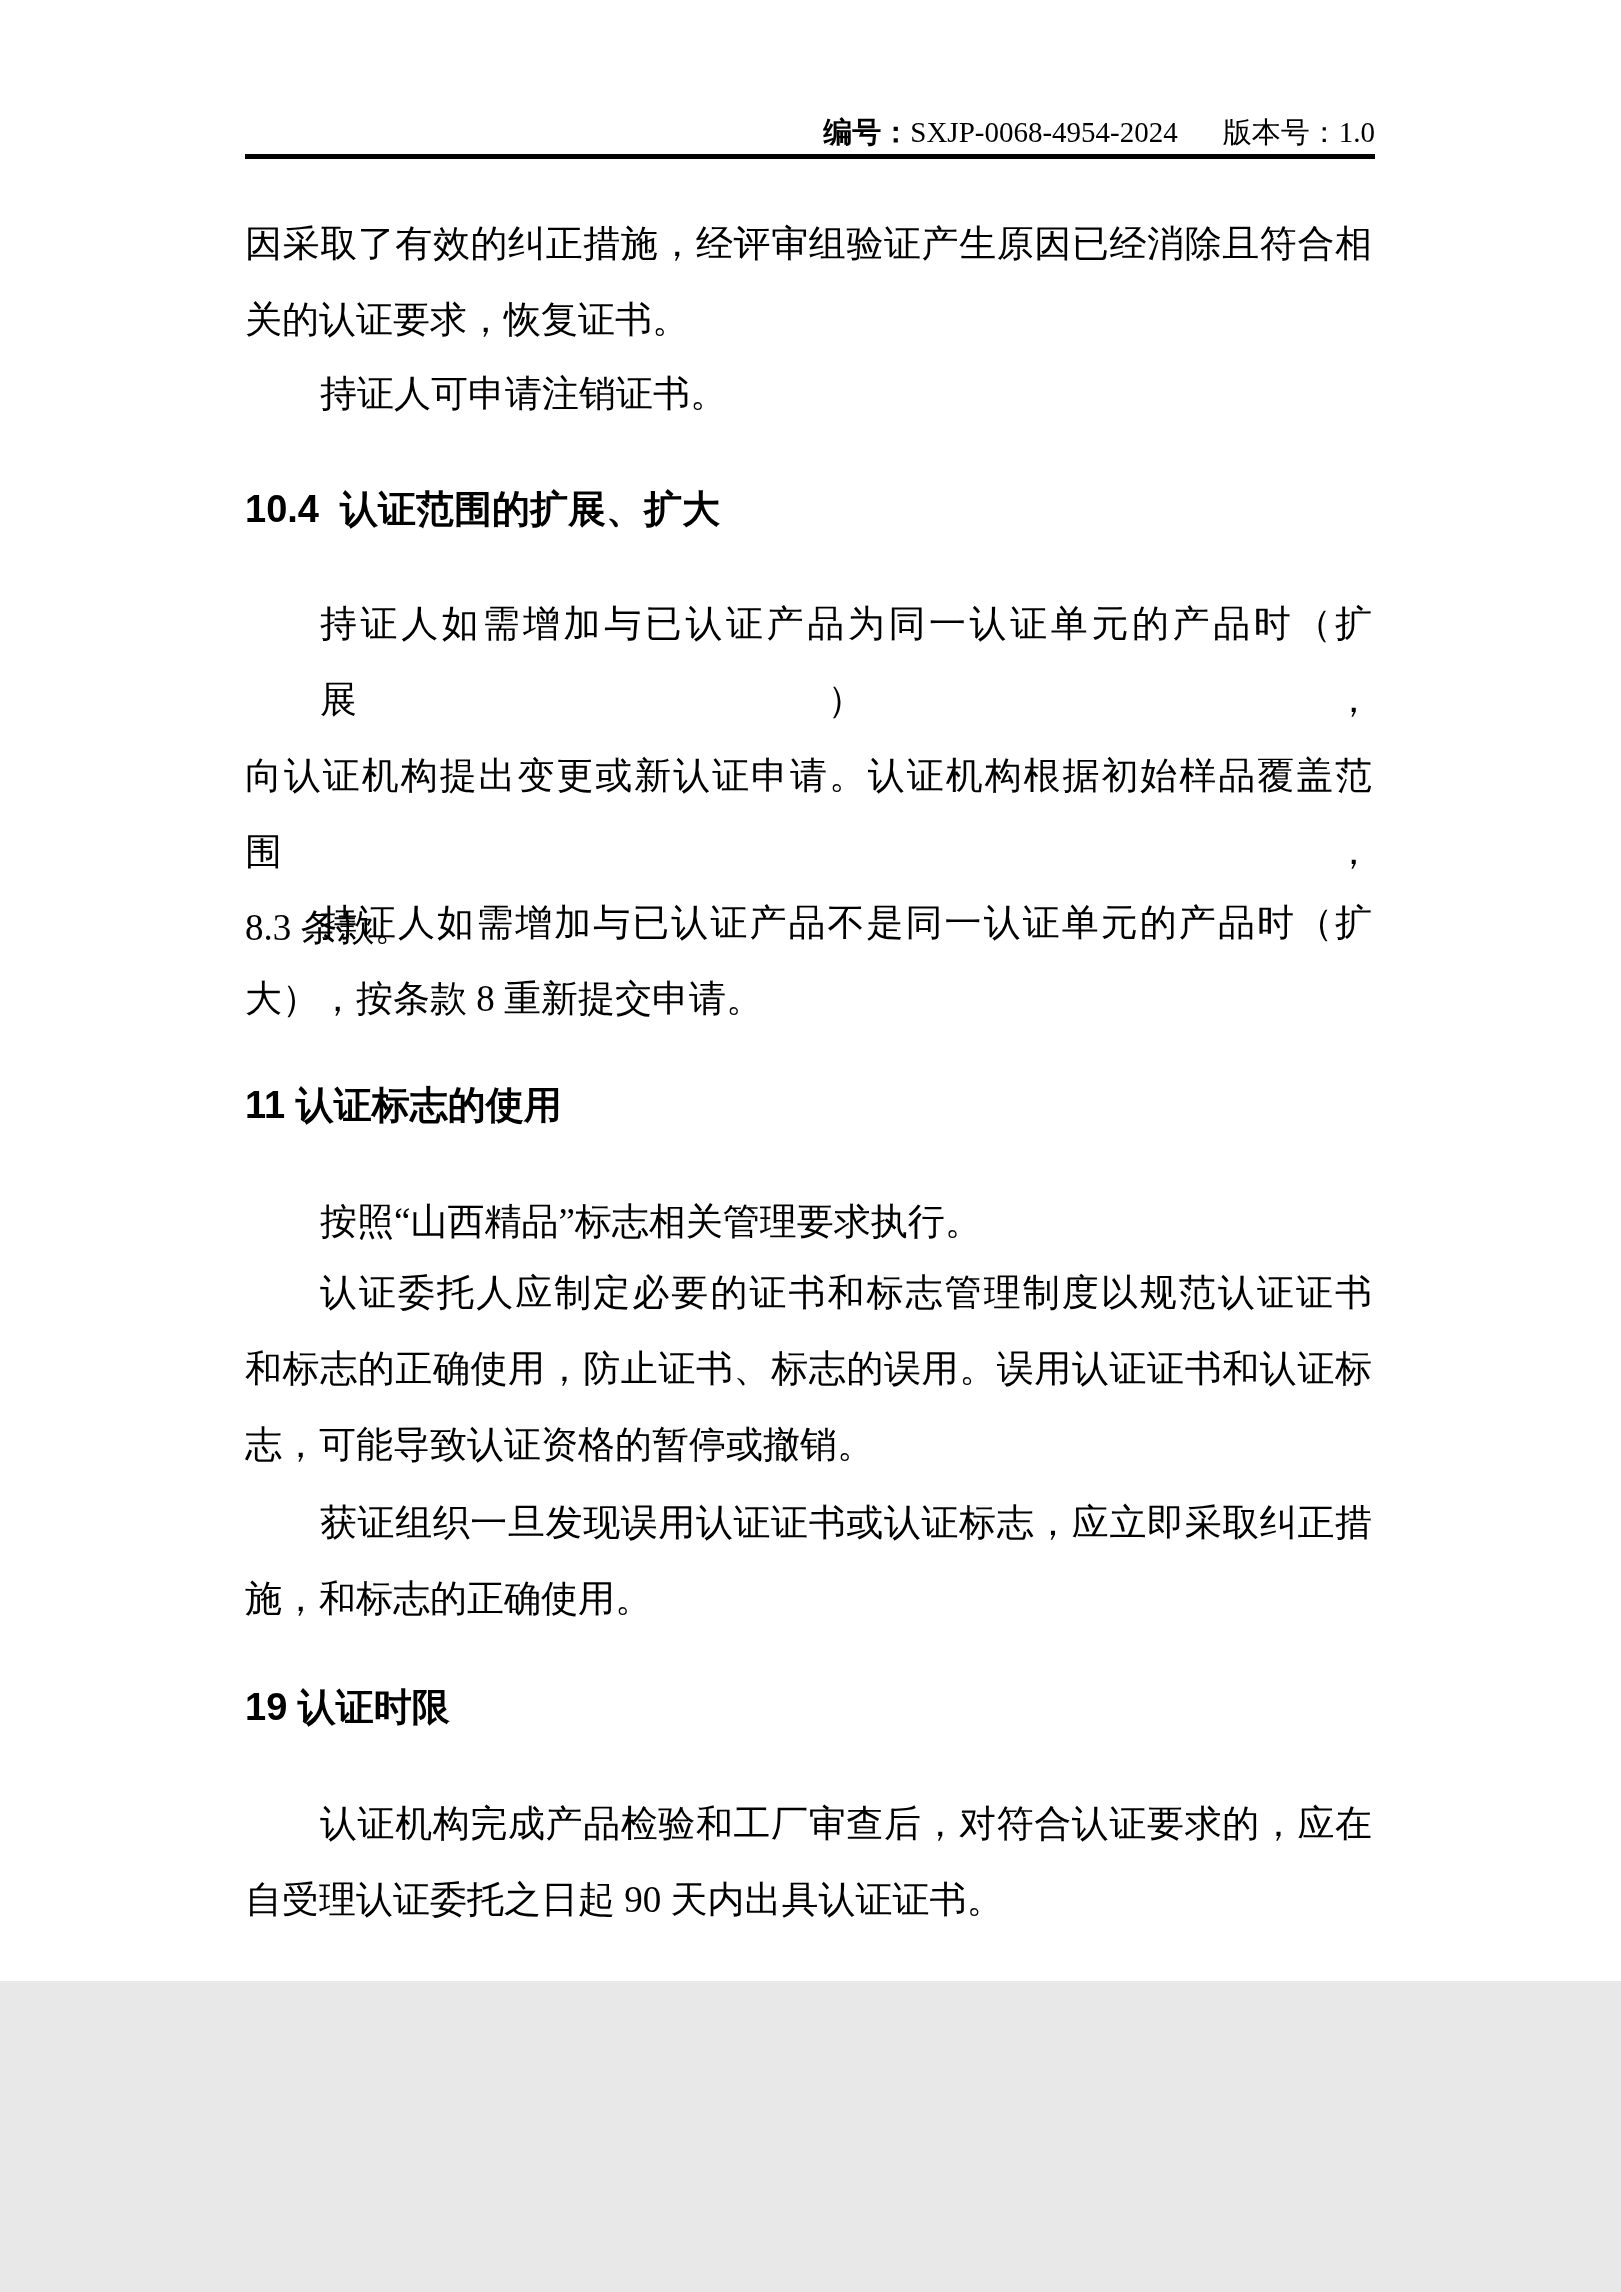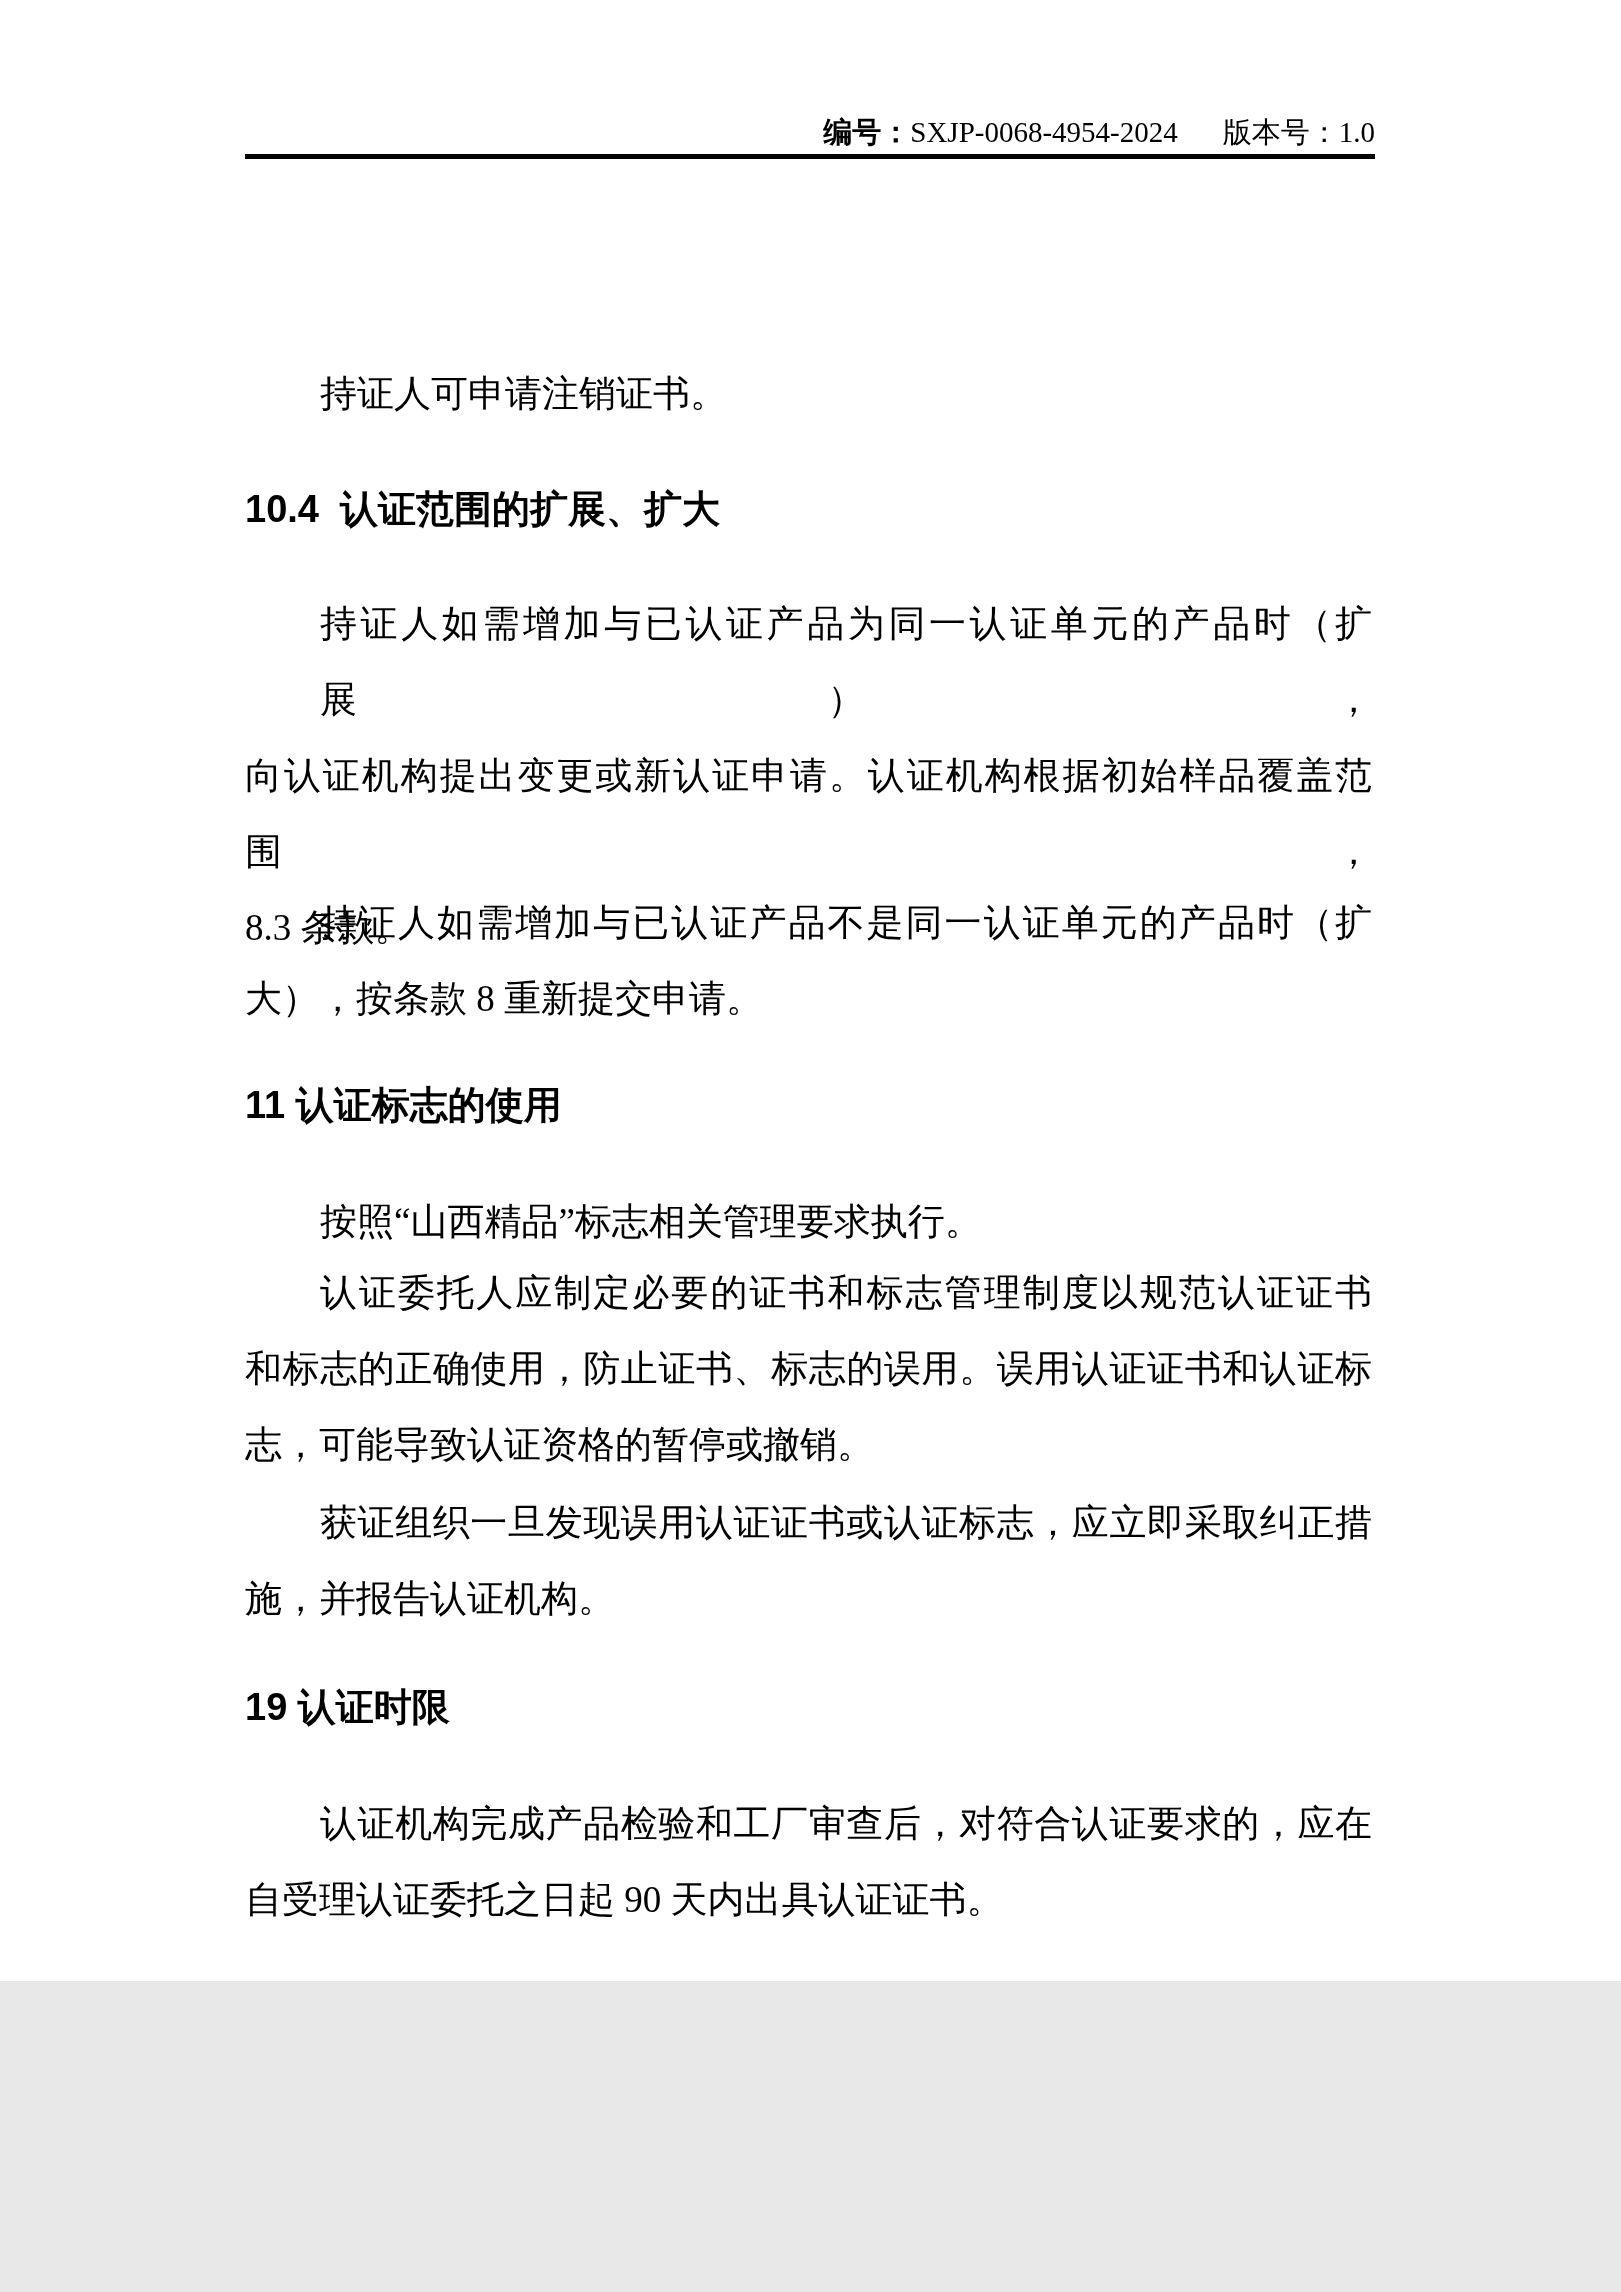--- a/index.html
+++ b/index.html
@@ -76,20 +76,24 @@
 </head>
 <body>
 
 <div class="page">
 
   <div class="header">
     <span class="hdr-label">编号：</span><span>SXJP-0068-4954-2024</span><span class="hdr-gap">版本号：</span><span>1.0</span>
   </div>
   <div class="rule"></div>
 
+  <div class="para" style="top:206px">
+    <div class="line fill">因采取了有效的纠正措施，经评审组验证产生原因已经消除且符合相</div>
+    <div class="line">关的认证要求，恢复证书。</div>
+  </div>
 
   <div class="para" style="top:356px">
     <div class="line ind">持证人可申请注销证书。</div>
   </div>
 
   <div class="heading" style="top:482px">10.4  认证范围的扩展、扩大</div>
 
   <div class="para" style="top:586px">
     <div class="line fill ind">持证人如需增加与已认证产品为同一认证单元的产品时（扩展），</div>
     <div class="line fill">向认证机构提出变更或新认证申请。认证机构根据初始样品覆盖范围，</div>
@@ -108,21 +112,21 @@
   </div>
 
   <div class="para" style="top:1255px">
     <div class="line fill ind">认证委托人应制定必要的证书和标志管理制度以规范认证证书</div>
     <div class="line fill">和标志的正确使用，防止证书、标志的误用。误用认证证书和认证标</div>
     <div class="line">志，可能导致认证资格的暂停或撤销。</div>
   </div>
 
   <div class="para" style="top:1485px">
     <div class="line fill ind">获证组织一旦发现误用认证证书或认证标志，应立即采取纠正措</div>
-    <div class="line">施，并报告认证机构。</div>
+    <div class="line">施，和标志的正确使用。</div>
   </div>
 
   <div class="heading" style="top:1680px">19 认证时限</div>
 
   <div class="para" style="top:1786px">
     <div class="line fill ind">认证机构完成产品检验和工厂审查后，对符合认证要求的，应在</div>
     <div class="line">自受理认证委托之日起 90 天内出具认证证书。</div>
   </div>
 
   <div class="pagenum">16</div>

